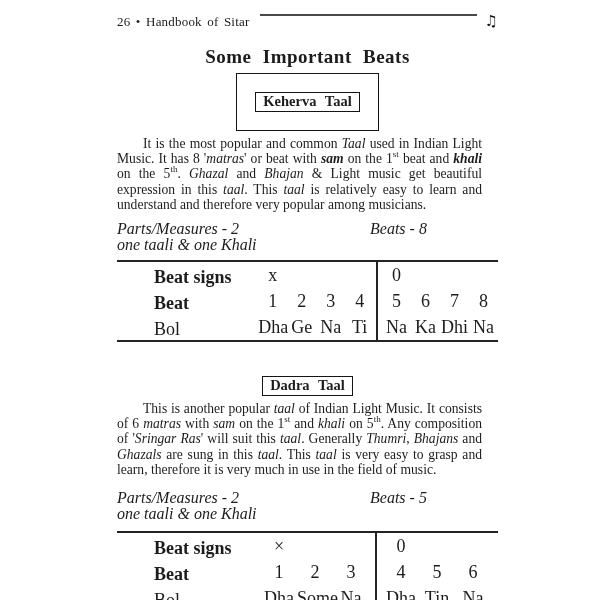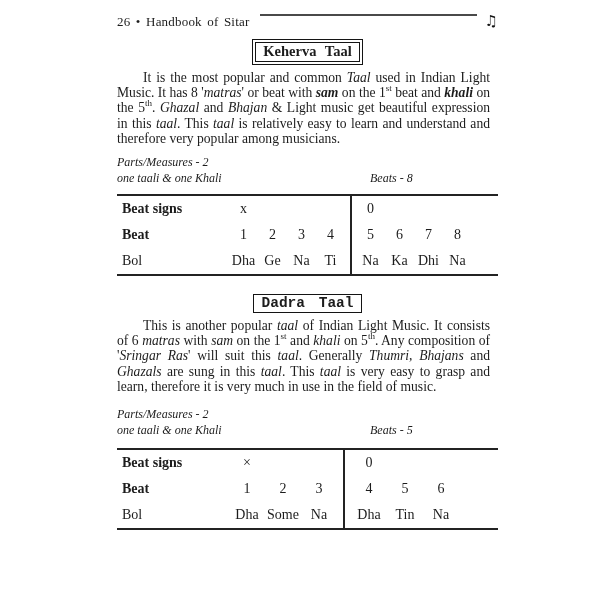--- a/index.html
+++ b/index.html
@@ -16,69 +16,70 @@
   .header-text{font-size:13px;white-space:nowrap;letter-spacing:.2px;word-spacing:2px;}
   .header-rule{flex:1;border-top:2px solid #4a4a4a;margin:0 8px 0 10px;height:0;}
   .note{font-family:"DejaVu Sans",sans-serif;font-size:15px;line-height:1;color:#111;}
 
   
   .title{margin:12px 0 0 0;text-align:center;font-size:19px;font-weight:bold;
          letter-spacing:.5px;word-spacing:6px;}
 
   
   .taal-box-wrap{text-align:center;margin-top:5px;}
-  .taal-box{display:inline-block;border:1.5px solid #141414;padding:2px;}
+  .taal-box{display:inline-block;border:1.5px solid #141414;padding:18px;}
   .taal-box.single{padding:0;border:none;}
   .taal-box-inner{display:inline-block;border:1.5px solid #141414;padding:0 7px 1px 7px;
                   font-weight:bold;font-size:14.5px;word-spacing:5px;}
 
   
-  .para{margin:5px 8px 0 0;font-size:13.6px;line-height:15.2px;text-align:justify;
+  .para{margin:5px 16px 0 0;font-size:13.6px;line-height:15.2px;text-align:justify;
         text-indent:26px;}
   .seg-i{font-style:italic;}
   .seg-bi{font-style:italic;font-weight:bold;}
   .para sup{font-size:9px;line-height:0;}
 
   
-  .meta{position:relative;margin-top:9px;font-style:italic;font-size:12px;line-height:15.5px;}
-  .meta-beats{position:absolute;left:253px;top:16px;}
+  .meta{position:relative;margin-top:9px;font-style:italic;font-size:16px;line-height:15.5px;}
+  .meta-beats{position:absolute;left:253px;top:0;}
 
   
   .taal-table{margin-top:8px;border-top:2px solid #232323;border-bottom:2px solid #232323;}
-  .t-row{display:flex;align-items:center;height:26px;font-size:14px;white-space:nowrap;}
+  .t-row{display:flex;align-items:flex-end;height:26px;font-size:18px;white-space:nowrap;margin-left:32px;}
   .t-label{width:112px;padding-left:5px;font-weight:bold;box-sizing:border-box;}
   .t-left{display:flex;align-self:stretch;align-items:center;}
   .cols4 .t-left{width:121px;}
   .cols3 .t-left{width:114px;}
   .t-right{flex:1;display:flex;align-self:stretch;align-items:center;
            border-left:2px solid #232323;}
   .cols4 .t-right{padding-left:4px;}
   .cols3 .t-right{padding-left:6px;}
   .cell{display:inline-block;text-align:center;}
   .cols4 .cell{width:29px;}
   .cols3 .cell{width:36px;}
   .row-bol .cell,.row-bol .t-label{font-weight:normal;}
   .row-signs,.row-beat{font-weight:normal;}
 
-  .gap-lg{margin-top:18px;font-family:Liberation Mono, monospace;}
+  .gap-lg{margin-top:34px;}
   .meta2{margin-top:13px;}
   .table2{margin-top:10px;}
 </style>
 </head>
 <body>
 
 <div class="page">
   <div class="content">
 
     <div class="header">
       <span class="header-text">26 • Handbook of Sitar</span>
       <span class="header-rule"></span>
       <span class="note">♫</span>
     </div>
 
+    <div class="title">Some Important Beats</div>
 
     <div class="taal-box-wrap">
       <span class="taal-box"><span class="taal-box-inner">Keherva Taal</span></span>
     </div>
 
     <p class="para"><span class="seg-n">It is the most popular and common </span><span class="seg-i">Taal</span><span class="seg-n"> used in Indian Light Music. It has 8 '</span><span class="seg-i">matras</span><span class="seg-n">' or beat with </span><span class="seg-bi">sam</span><span class="seg-n"> on the 1</span><sup>st</sup><span class="seg-n"> beat and </span><span class="seg-bi">khali</span><span class="seg-n"> on the 5</span><sup>th</sup><span class="seg-n">. </span><span class="seg-i">Ghazal</span><span class="seg-n"> and </span><span class="seg-i">Bhajan</span><span class="seg-n"> &amp; Light music get beautiful expression in this </span><span class="seg-i">taal</span><span class="seg-n">. This </span><span class="seg-i">taal</span><span class="seg-n"> is relatively easy to learn and understand and therefore very popular among musicians.</span></p>
 
     <div class="meta">
       <span class="meta-parts">Parts/Measures - 2</span>
       <span class="meta-beats">Beats - 8</span>

